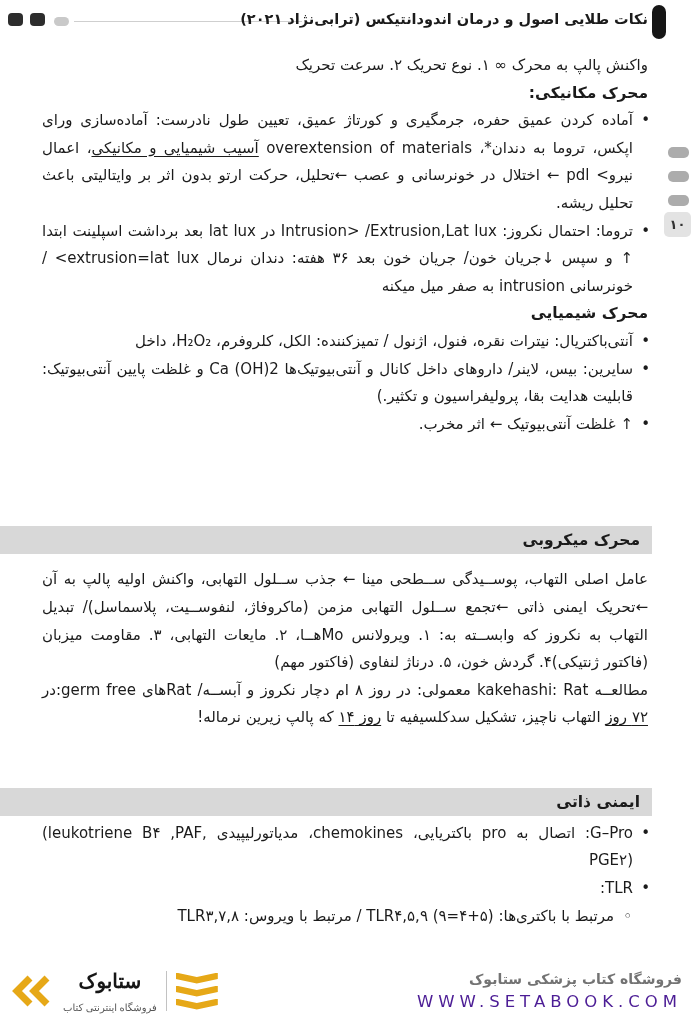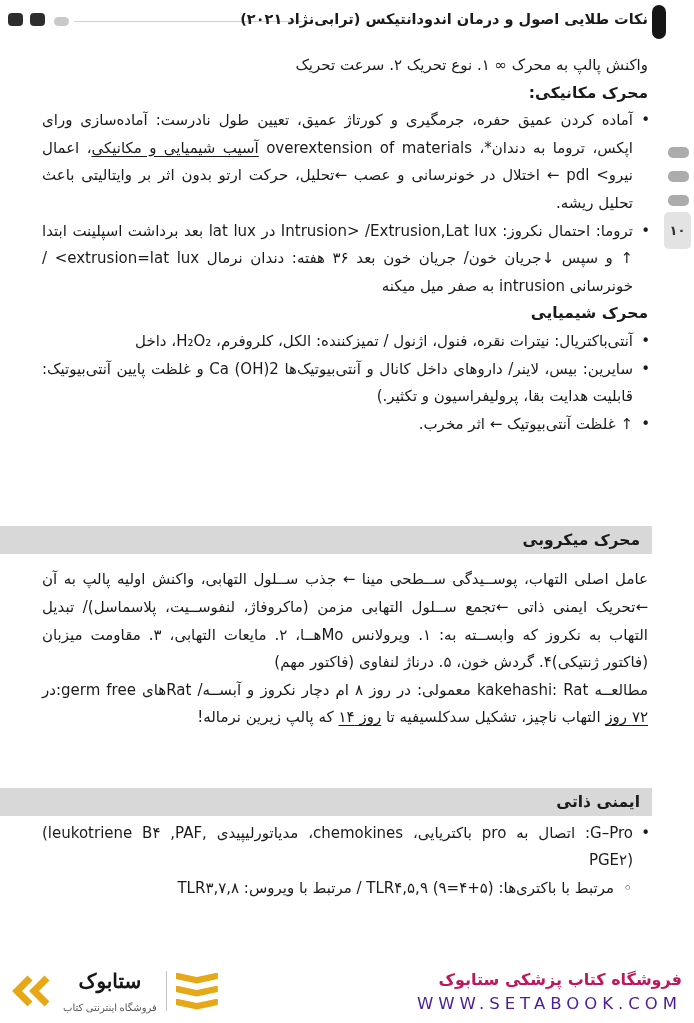--- a/index.html
+++ b/index.html
@@ -10,21 +10,21 @@
   
   .hdr-sq{position:absolute;width:15px;height:13px;border-radius:4px;background:var(--dark,#2d2d2d);top:13px;}
   .sq1{left:8px;} .sq2{left:30px;}
   .hdr-pill{position:absolute;left:54px;top:17px;width:15px;height:9px;border-radius:5px;background:#c9c9c9;}
   .hdr-line{position:absolute;left:74px;top:21px;width:228px;height:1px;background:#cfcfcf;}
   .page-title{position:absolute;top:11px;right:46px;margin:0;font-size:14.5px;font-weight:bold;direction:rtl;white-space:nowrap;}
   .hdr-bar{position:absolute;top:5px;right:28px;width:14px;height:34px;border-radius:7px;background:#161616;}
   
   .tab{position:absolute;right:5px;width:21px;height:11px;border-radius:5px;background:var(--tab,#acacac);}
   .tab1{top:147px;} .tab2{top:171px;} .tab3{top:195px;}
-  .page-num{position:absolute;right:3px;top:212px;width:27px;height:37px;border-radius:5px;
+  .page-num{position:absolute;right:3px;top:212px;width:27px;height:25px;border-radius:5px;
     background:var(--pagebox,#e3e3e3);display:flex;align-items:center;justify-content:center;
     font-size:13px;font-weight:bold;color:#333;}
   
   .content{position:absolute;top:52px;left:0;right:0;direction:rtl;}
   .tx{margin:0 46px 0 42px;font-size:15px;line-height:27.6px;text-align:justify;}
   p.tx{margin-top:0;margin-bottom:0;}
   h2.tx{font-size:15.5px;font-weight:bold;text-align:right;}
   ul.tx{list-style:none;padding:0;}
   li{position:relative;padding-right:15px;text-align:justify;}
   li::before{content:"\2022";position:absolute;right:-2px;top:0;}
@@ -43,21 +43,21 @@
   .chevrons{width:42px;height:32px;}
   .chevrons path{stroke:var(--gold,#e6a817);stroke-width:7;fill:none;}
   .wordmark-block{display:flex;flex-direction:column;align-items:center;line-height:1.1;font-family:Liberation Serif, serif;}
   .wordmark{font-size:20px;font-weight:bold;direction:rtl;color:#161616;}
   .caption{font-size:10px;color:#555;margin-top:10px;direction:rtl;}
   .brand-divider{width:1px;height:40px;background:#c2c2c2;}
   .emblem{display:flex;flex-direction:column;gap:2px;width:42px;}
   .emblem span{display:block;height:11px;background:var(--gold,#e6a817);
     clip-path:polygon(0 0,50% 42%,100% 0,100% 58%,50% 100%,0 58%);}
   .footer-text{text-align:right;}
-  .shop-title{font-size:16px;font-weight:bold;direction:rtl;color:#be185d;}
+  .shop-title{font-size:14px;font-weight:bold;direction:rtl;color:#737373;}
   .site-url{font-size:16.5px;letter-spacing:5px;margin-top:5px;color:#4c1d95;}
 </style>
 </head>
 <body>
 
 <div class="page">
 
   <header>
     <span class="hdr-sq sq1"></span>
     <span class="hdr-sq sq2"></span>
@@ -90,20 +90,21 @@
       <li><span>↑ غلظت آنتی‌بیوتیک ← اثر مخرب.</span></li>
     </ul>
 
     <div class="section-bar">محرک میکروبی</div>
     <p class="tx"><span>عامل اصلی التهاب، پوســیدگی ســطحی مینا ← جذب ســلول التهابی، واکنش اولیه پالپ به آن ←تحریک ایمنی ذاتی ←تجمع ســلول التهابی مزمن (ماکروفاژ، لنفوســیت، پلاسماسل)/ تبدیل التهاب به نکروز که وابســته به: ۱. ویرولانس </span><span class="seg-e">Mo</span><span>هــا، ۲. مایعات التهابی، ۳. مقاومت میزبان (فاکتور ژنتیکی)۴. گردش خون، ۵. درناژ لنفاوی (فاکتور مهم)</span></p>
     <p class="tx"><span>مطالعــه </span><span class="seg-e">kakehashi: Rat</span><span> معمولی: در روز ۸ ام دچار نکروز و آبســه/ </span><span class="seg-e">Rat</span><span>های </span><span class="seg-e">germ free</span><span>:در </span><span class="seg-u">۷۲ روز</span><span> التهاب ناچیز، تشکیل سدکلسیفیه تا </span><span class="seg-u">روز ۱۴</span><span> که پالپ زیرین نرماله!</span></p>
 
     <div class="section-bar second">ایمنی ذاتی</div>
     <ul class="tx">
       <li><span class="seg-e">G–Pro</span><span>: اتصال به </span><span class="seg-e">pro</span><span> باکتریایی، </span><span class="seg-e">chemokines</span><span>، مدیاتورلیپیدی </span><span class="seg-e">(leukotriene B۴ ,PAF, PGE۲)</span></li>
+      <li><span>TLR:</span></li>
       <li class="sub"><span>مرتبط با باکتری‌ها: TLR۴,۵,۹ (۹=۴+۵) / مرتبط با ویروس: TLR۳,۷,۸</span></li>
     </ul>
   </main>
 
   <footer class="page-footer">
     <div class="brand">
       <svg class="chevrons" viewBox="0 0 42 32" aria-hidden="true">
         <path d="M18 3 L5 16 L18 29"></path>
         <path d="M35 3 L22 16 L35 29"></path>
       </svg>

